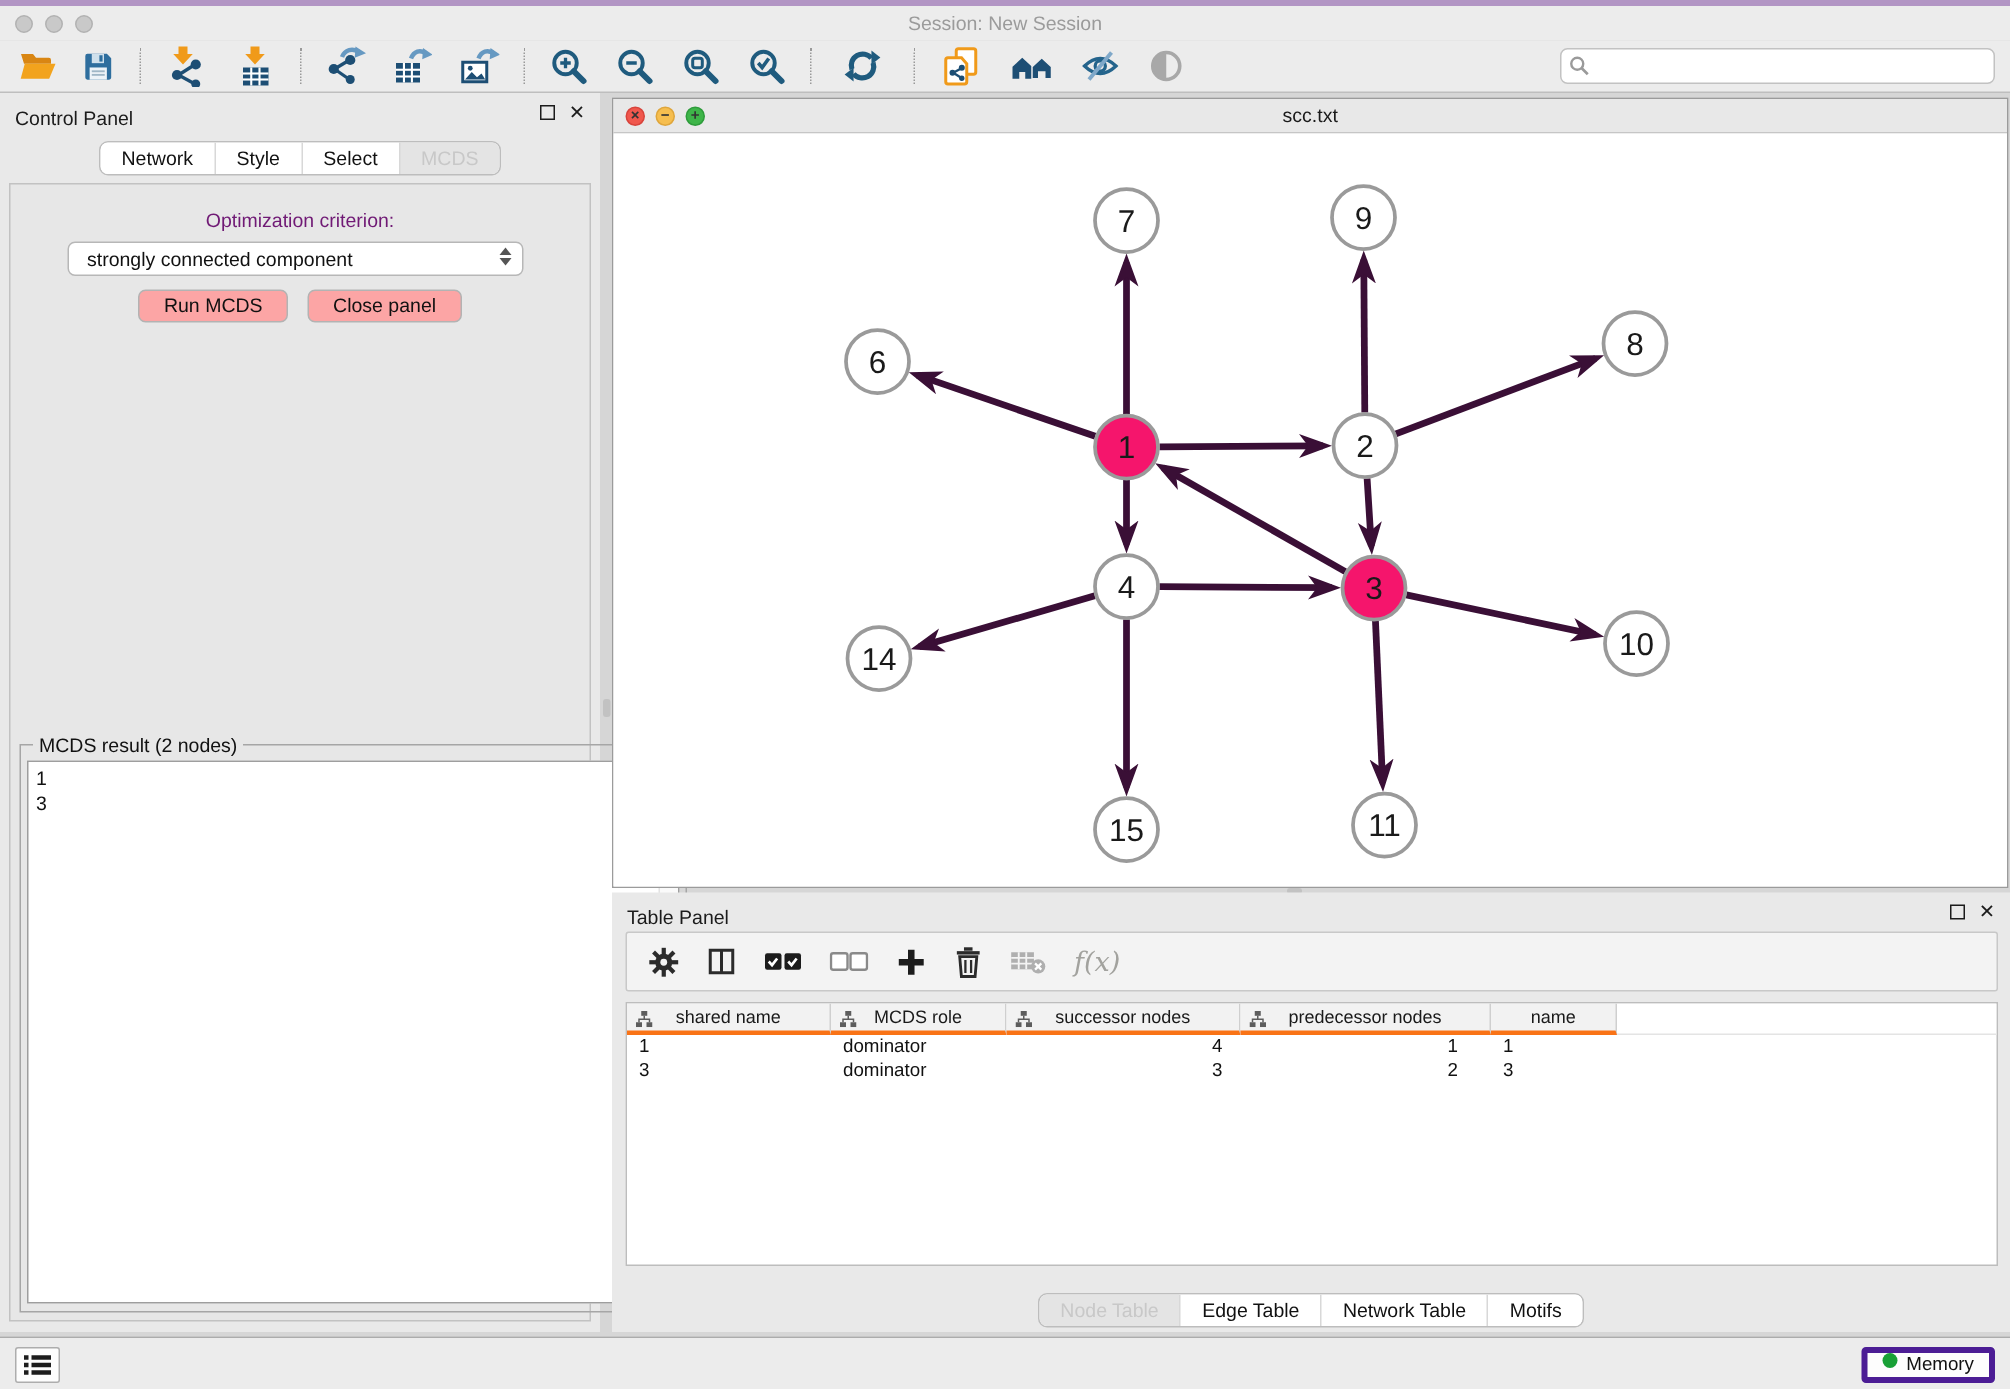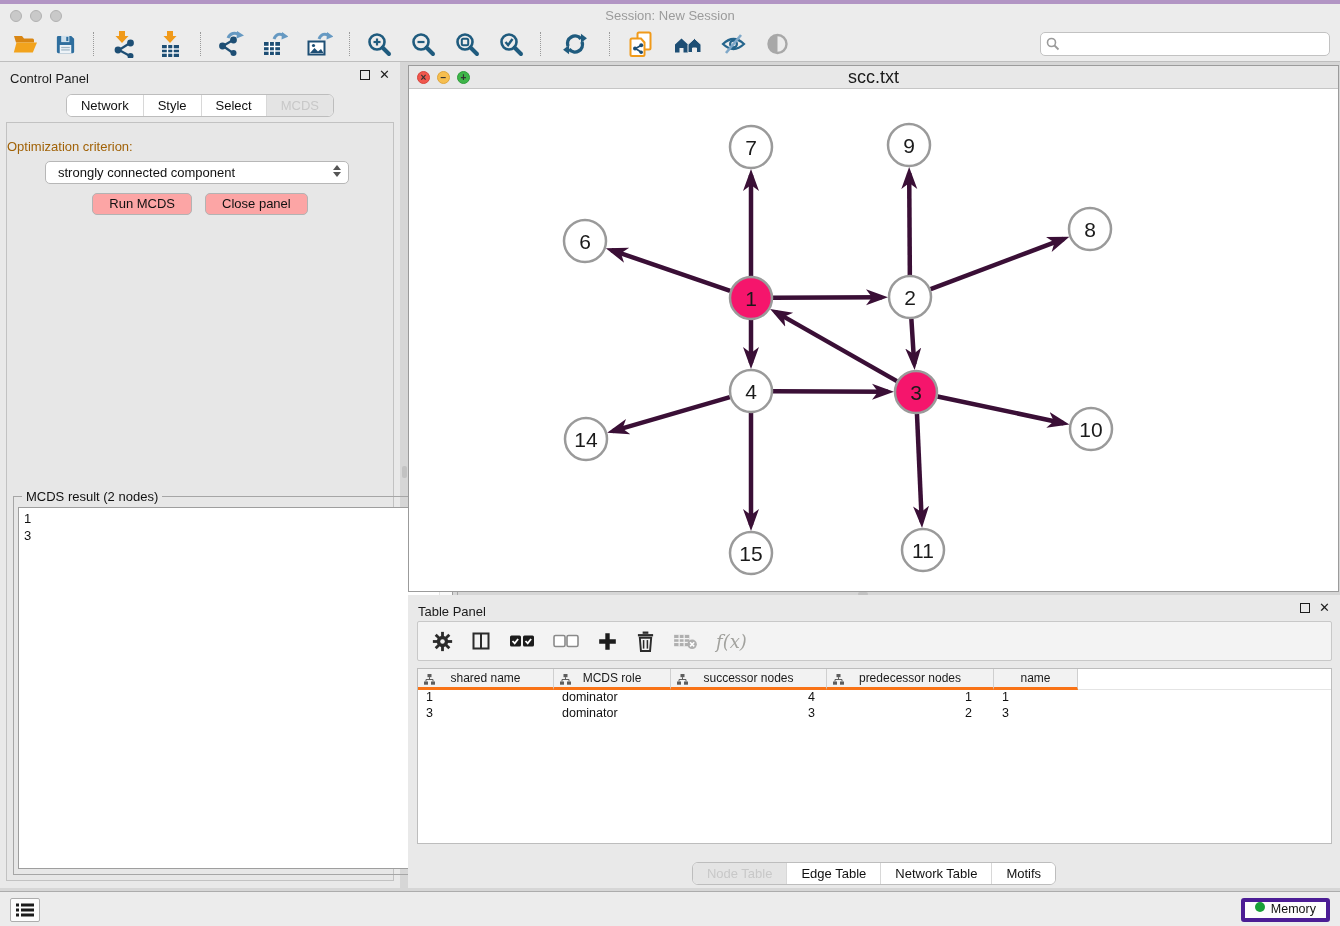--- a/index.html
+++ b/index.html
@@ -29,21 +29,21 @@
   .panel-title { position:absolute; left:10px; top:9px; font-size:13px; color:#1b1b1b; }
   .panel-icons { position:absolute; right:10px; top:8px; display:flex; gap:9px; align-items:center; }
   .float-icon { width:10px; height:10px; border:1.6px solid #1b1b1b; display:inline-block; }
   .close-icon { font-size:13px; font-weight:bold; color:#1b1b1b; line-height:10px; }
   .cp-tabs-row { position:absolute; left:0; top:32px; width:100%; display:flex; justify-content:center; }
   .tabset { display:inline-flex; border:1px solid #BDBDBD; border-radius:6px; overflow:hidden; background:#fff; }
   .tabset .tab { padding:3px 14px; font-size:13px; color:#111; background:#fff; border-left:1px solid #D8D8D8; cursor:default;text-align:right; }
   .tabset .tab:first-child { border-left:none; }
   .tabset .tab.active { background:#E4E4E4; color:#C8C8C8; }
   .cp-content { position:absolute; left:6px; right:6px; top:60px; bottom:7px; background:#E7E7E7; border:1px solid #C2C2C2; }
-  .opt-label { text-align:left; margin-top:16px; font-size:13px; color:#a16207; }
+  .opt-label { text-align:center; margin-top:16px; font-size:13px; color:#701a75; }
   .dropdown { position:absolute; left:38px; right:44px; top:38px; height:23px; background:#fff; border:1px solid #B7B7B7; border-radius:5px; font-size:13px; color:#111; display:flex; align-items:center; padding-left:12px; }
   .dd-arrows { position:absolute; right:7px; top:3px; display:flex; flex-direction:column; gap:2px; }
   .dd-arrows i { width:0; height:0; border-left:4px solid transparent; border-right:4px solid transparent; }
   .dd-up { border-bottom:5px solid #555; }
   .dd-down { border-top:5px solid #555; }
   .cp-buttons { position:absolute; top:70px; left:0; right:0; display:flex; justify-content:center; gap:13px; }
   .btn { background:#fca5a5; border:1px solid #B3B3B3; border-radius:5px; font-size:13px; color:#111; padding:3px 16px; height:22px; line-height:14px; }
   .result-group { position:absolute; left:6px; width:445px; top:373px; height:379px; border:1px solid #A6A6A6; }
   .result-title { position:absolute; top:-8px; left:8px; background:#E7E7E7; padding:0 4px; font-size:13px; color:#111; }
   .result-area { position:absolute; left:4px; right:4px; top:10px; bottom:5px; background:#fff; border:1px solid #9E9E9E; font-size:13px; color:#111; }
@@ -51,21 +51,21 @@
   .result-scrollbar { position:absolute; right:0; top:0; bottom:0; width:13px; background:#FAFAFA; border-left:1px solid #E3E3E3; }
 
   
   .net-window { position:absolute; left:408px; top:65px; width:931px; height:527px; border:1px solid #9B9B9B; background:#fff; }
   .net-titlebar { position:relative; height:23px; background:#E8E8E8; border-bottom:1px solid #C6C6C6; }
   .net-lights { position:absolute; left:8px; top:5px; display:flex; gap:7px; }
   .nl { width:13px; height:13px; border-radius:50%; font-size:10px; font-weight:bold; text-align:center; line-height:12px; color:#333; }
   .nl-close { background:#F0574D; border:1px solid #D8443C; }
   .nl-min   { background:#F6BE4F; border:1px solid #DFA63C; }
   .nl-zoom  { background:#3EB549; border:1px solid #2E9C3B; }
-  .net-title { position:absolute; left:0; right:0; text-align:center; font-size:18px; color:#1a1a1a; line-height:22px; }
+  .net-title { position:absolute; left:0; right:0; text-align:center; font-size:13px; color:#1a1a1a; line-height:22px; }
   .net-canvas { position:absolute; left:0; top:23px; right:0; bottom:0; background:#fff; }
   .v-grip { position:absolute; left:402px; top:466px; width:5px; height:12px; background:#C2C2C2; border-radius:2px; }
   .h-grip { position:absolute; left:858px; top:592px; width:10px; height:4px; background:#C2C2C2; border-radius:2px; }
 
   
   .table-panel { position:absolute; left:408px; top:595px; width:932px; height:293px; background:#E9E9E9; }
   .tp-head { position:relative; height:25px; }
   .tp-toolbar { position:absolute; left:9px; right:8px; top:26px; height:40px; background:#F3F3F3; border:1px solid #C8C8C8; border-radius:2px; display:flex; align-items:center; gap:18px; padding-left:14px; }
   .tp-btn { display:flex; align-items:center; justify-content:center; }
   .fx { font-family:"DejaVu Serif","Liberation Serif",serif; font-style:italic; font-size:18px; color:#A2A29E; }

